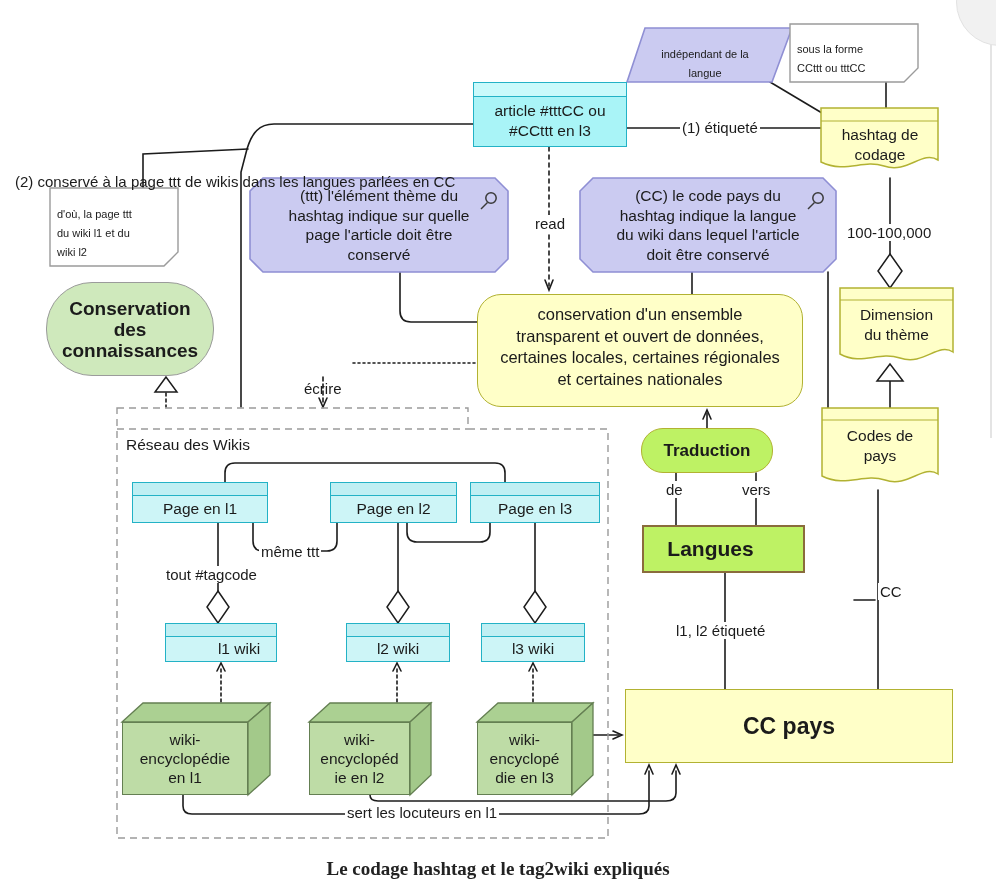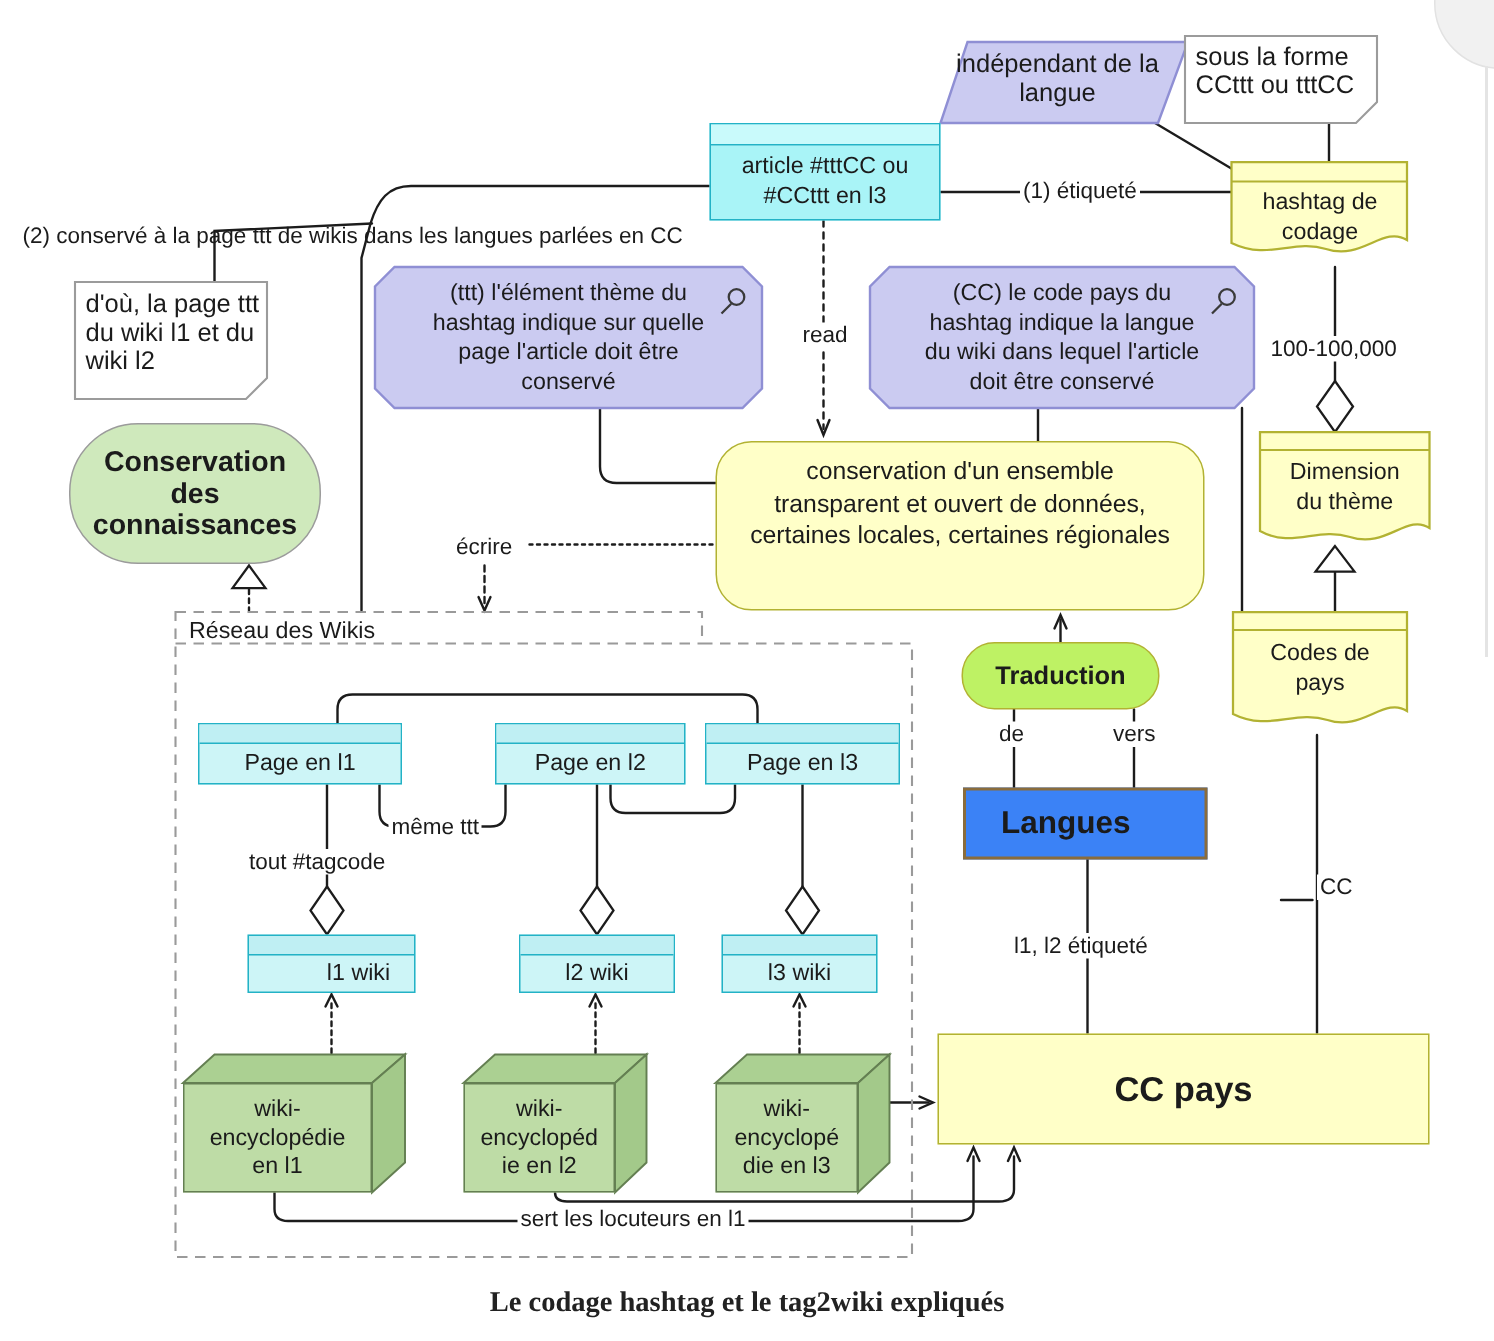--- a/index.html
+++ b/index.html
@@ -2,49 +2,49 @@
 <html><head>
 <meta charset="utf-8">
 <style>
   html,body{margin:0;padding:0;background:#fff;}
   #canvas{
     position:relative;width:996px;height:894px;overflow:hidden;background:#fff;
     font-family:"Liberation Sans",sans-serif;color:#1b1b1b;
   }
   svg.layer{position:absolute;left:0;top:0;}
   .lbl{position:absolute;font-size:15px;white-space:nowrap;background:#fff;padding:0 2px;line-height:17px;color:#1b1b1b;}
-  .lbl.nobg{background:transparent;}
+  .lbl.nobg{background:transparent;margin-top:24px;}
   .ctr{text-align:center;}
   .box-cyan{position:absolute;border:1.5px solid #23b2c6;background:#cdf5f7;box-sizing:border-box;}
   .box-cyan .strip{height:12px;border-bottom:1px solid #23b2c6;background:#bfeff3;}
   .box-cyan .btxt{font-size:15.5px;text-align:center;line-height:26px;}
   .box-article{background:#a9f4f7;}
   .box-article .strip{background:#c9fafb;height:13px;}
   .box-article .btxt{line-height:20px;padding-top:4px;}
-  .note-txt{position:absolute;font-size:17px;line-height:19px;}
+  .note-txt{position:absolute;font-size:11px;line-height:19px;margin-top:12px;}
   .purple-txt{position:absolute;font-size:15.5px;line-height:19.5px;text-align:center;}
   .goal{
     position:absolute;left:46px;top:282px;width:168px;height:94px;border-radius:46px;
     background:#cfe9bc;border:1.5px solid #9b9b9b;box-sizing:border-box;
     display:flex;align-items:center;justify-content:center;
   }
   .goal .gtxt{font-size:19px;font-weight:700;text-align:center;line-height:21px;}
   .cons-box{
     position:absolute;left:477px;top:294px;width:326px;height:113px;border-radius:24px;
     background:#ffffc8;border:1.7px solid #b2b232;box-sizing:border-box;
   }
   .cons-box .ctxt{font-size:16.5px;line-height:21.5px;text-align:center;padding-top:9px;}
   .trad{
     position:absolute;left:641px;top:428px;width:132px;height:45px;border-radius:22px;
     background:#bef264;border:1.6px solid #b2b232;box-sizing:border-box;
     display:flex;align-items:center;justify-content:center;font-size:17px;font-weight:600;
   }
   .langues{
     position:absolute;left:642px;top:525px;width:163px;height:48px;
-    background:#3b82f6;border:2px solid #8a6c3c;box-sizing:border-box;
+    background:#bef264;border:2px solid #8a6c3c;box-sizing:border-box;
     display:flex;align-items:center;justify-content:center;font-size:21px;font-weight:600;
   }
   .ccpays{
     position:absolute;left:625px;top:689px;width:328px;height:74px;
     background:#ffffc8;border:1.6px solid #b2b232;box-sizing:border-box;
     display:flex;align-items:center;justify-content:center;font-size:23px;font-weight:600;
   }
   .cube-front{
     position:absolute;background:#bedca6;border:1.4px solid #647f52;box-sizing:border-box;
     font-size:15.5px;line-height:19px;text-align:center;padding-top:7px;
@@ -252,20 +252,21 @@
   </div>
 
   <div class="lbl" style="left:533px;top:215px;">read</div>
   <div class="lbl nobg" style="left:302px;top:356px;">écrire</div>
 
   <div class="cons-box">
     <div class="ctxt">
       <div>conservation d'un ensemble</div>
       <div>transparent et ouvert de données,</div>
       <div>certaines locales, certaines régionales</div>
+      <div>et certaines nationales</div>
     </div>
   </div>
 
   <div class="lbl" style="left:845px;top:224px;">100-100,000</div>
   <div class="doc-txt" style="left:843px;top:305px;width:107px;">
     <div>Dimension</div>
     <div>du thème</div>
   </div>
   <div class="doc-txt" style="left:825px;top:426px;width:110px;">
     <div>Codes de</div>

